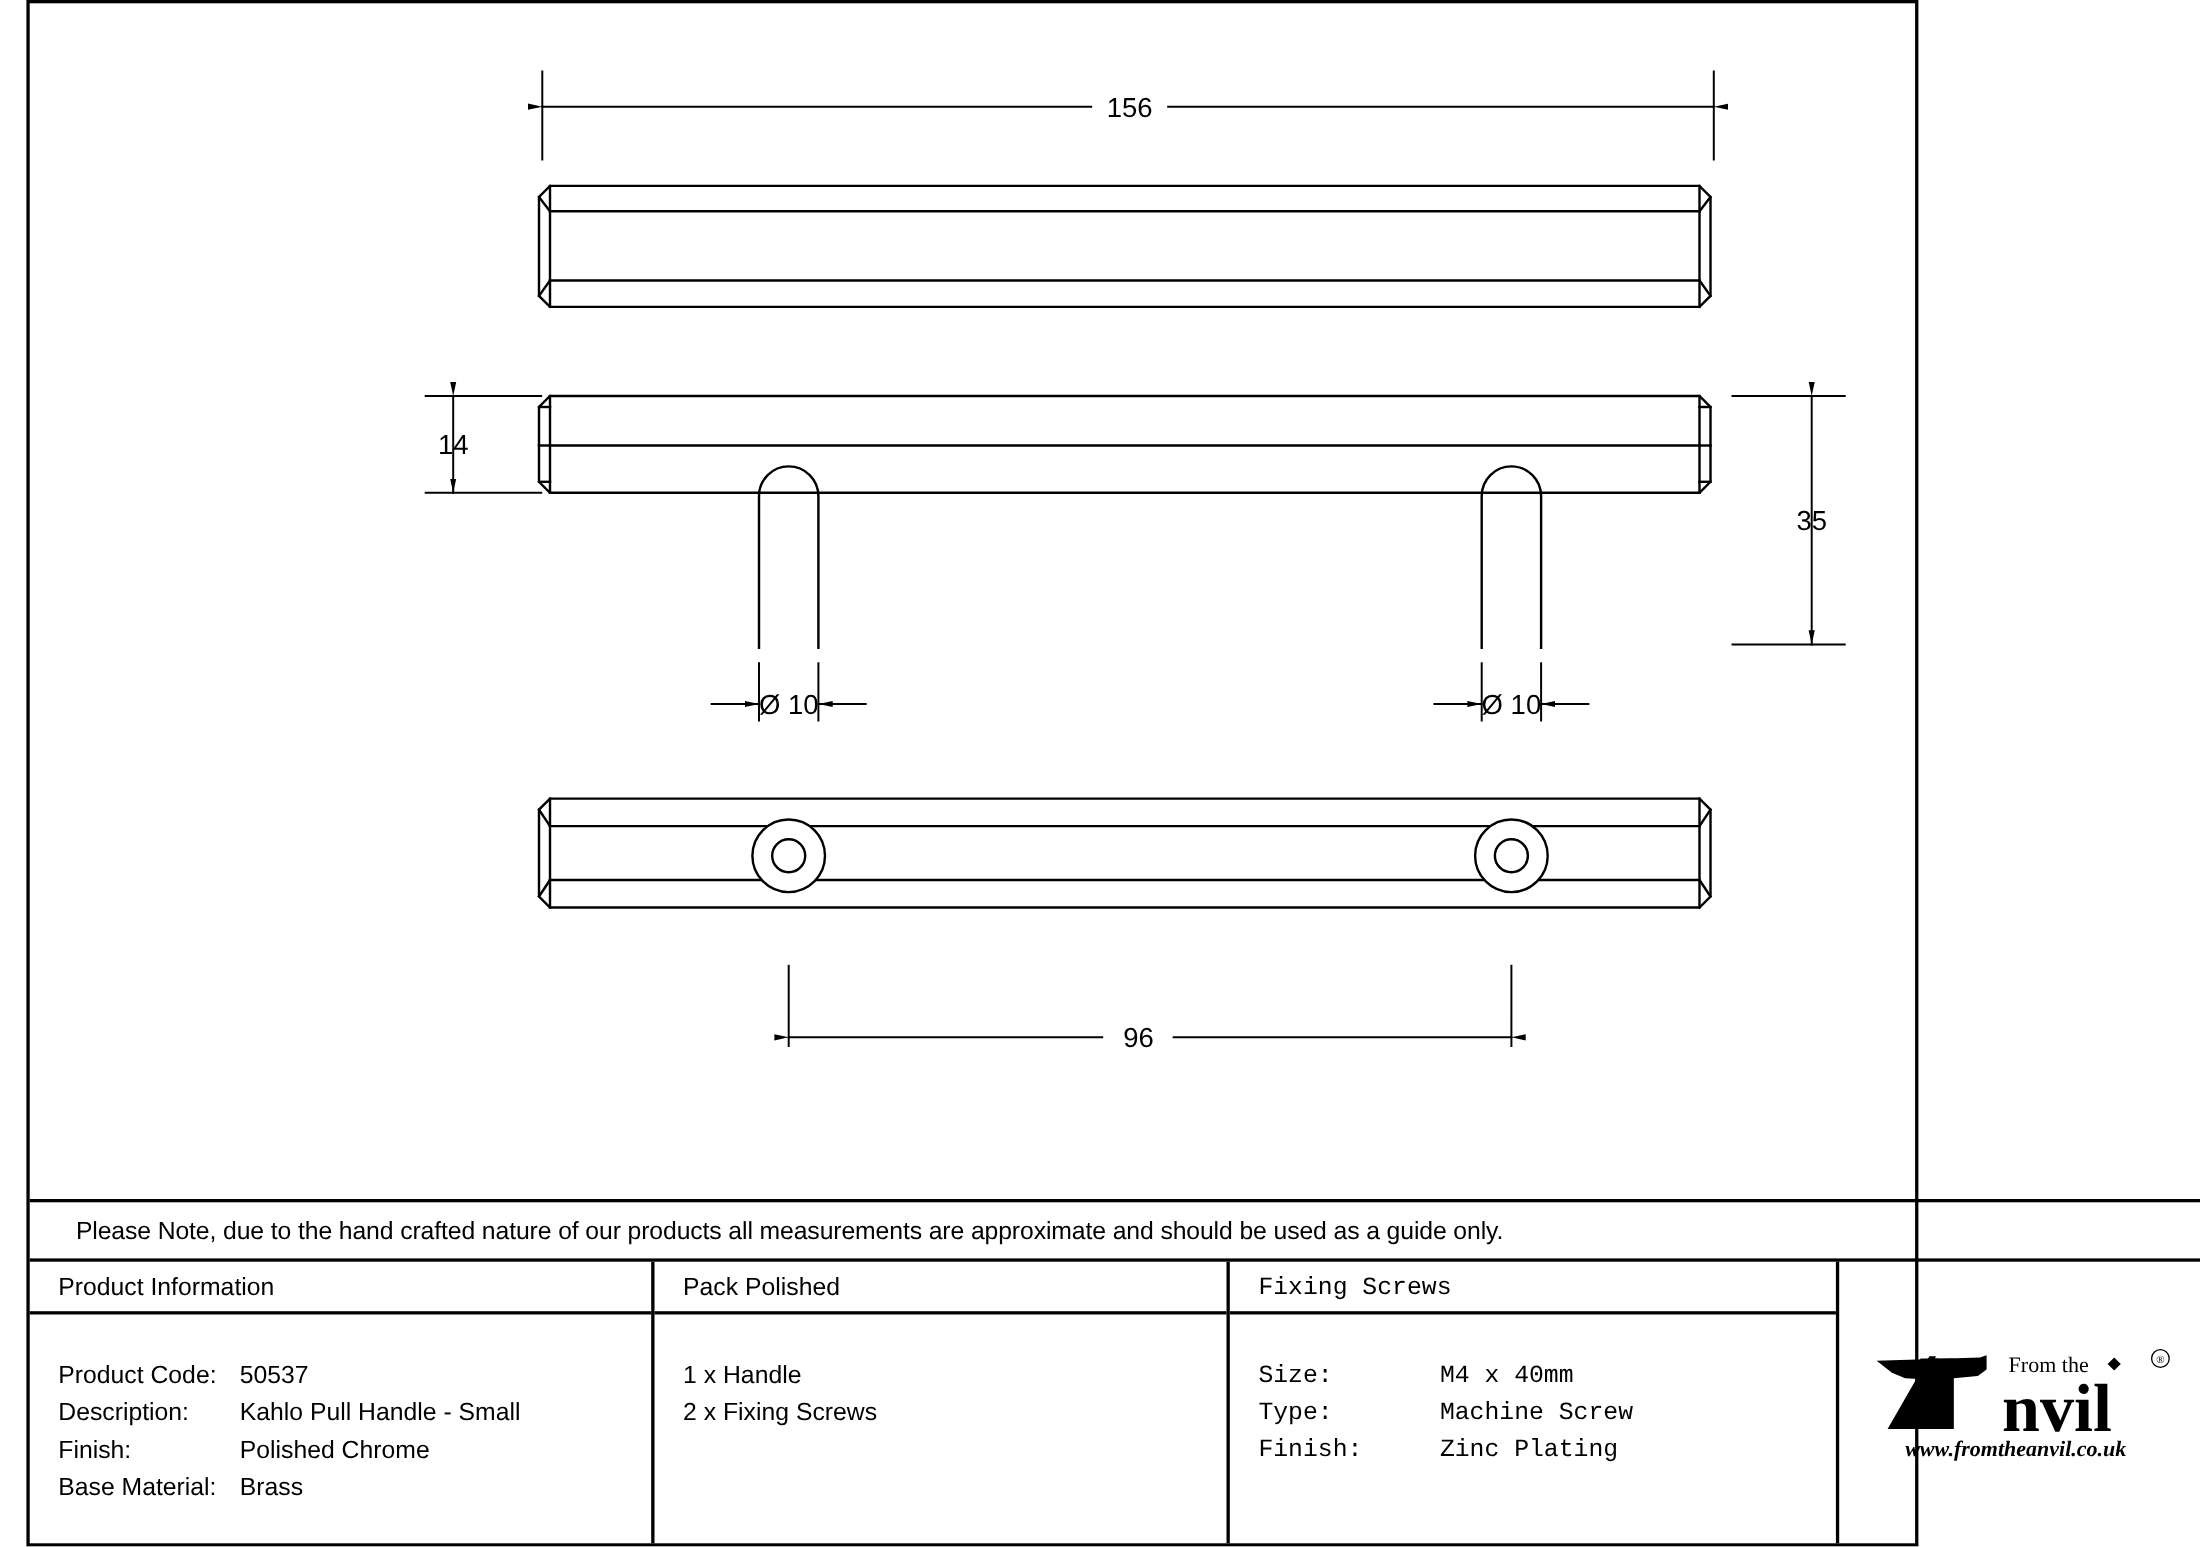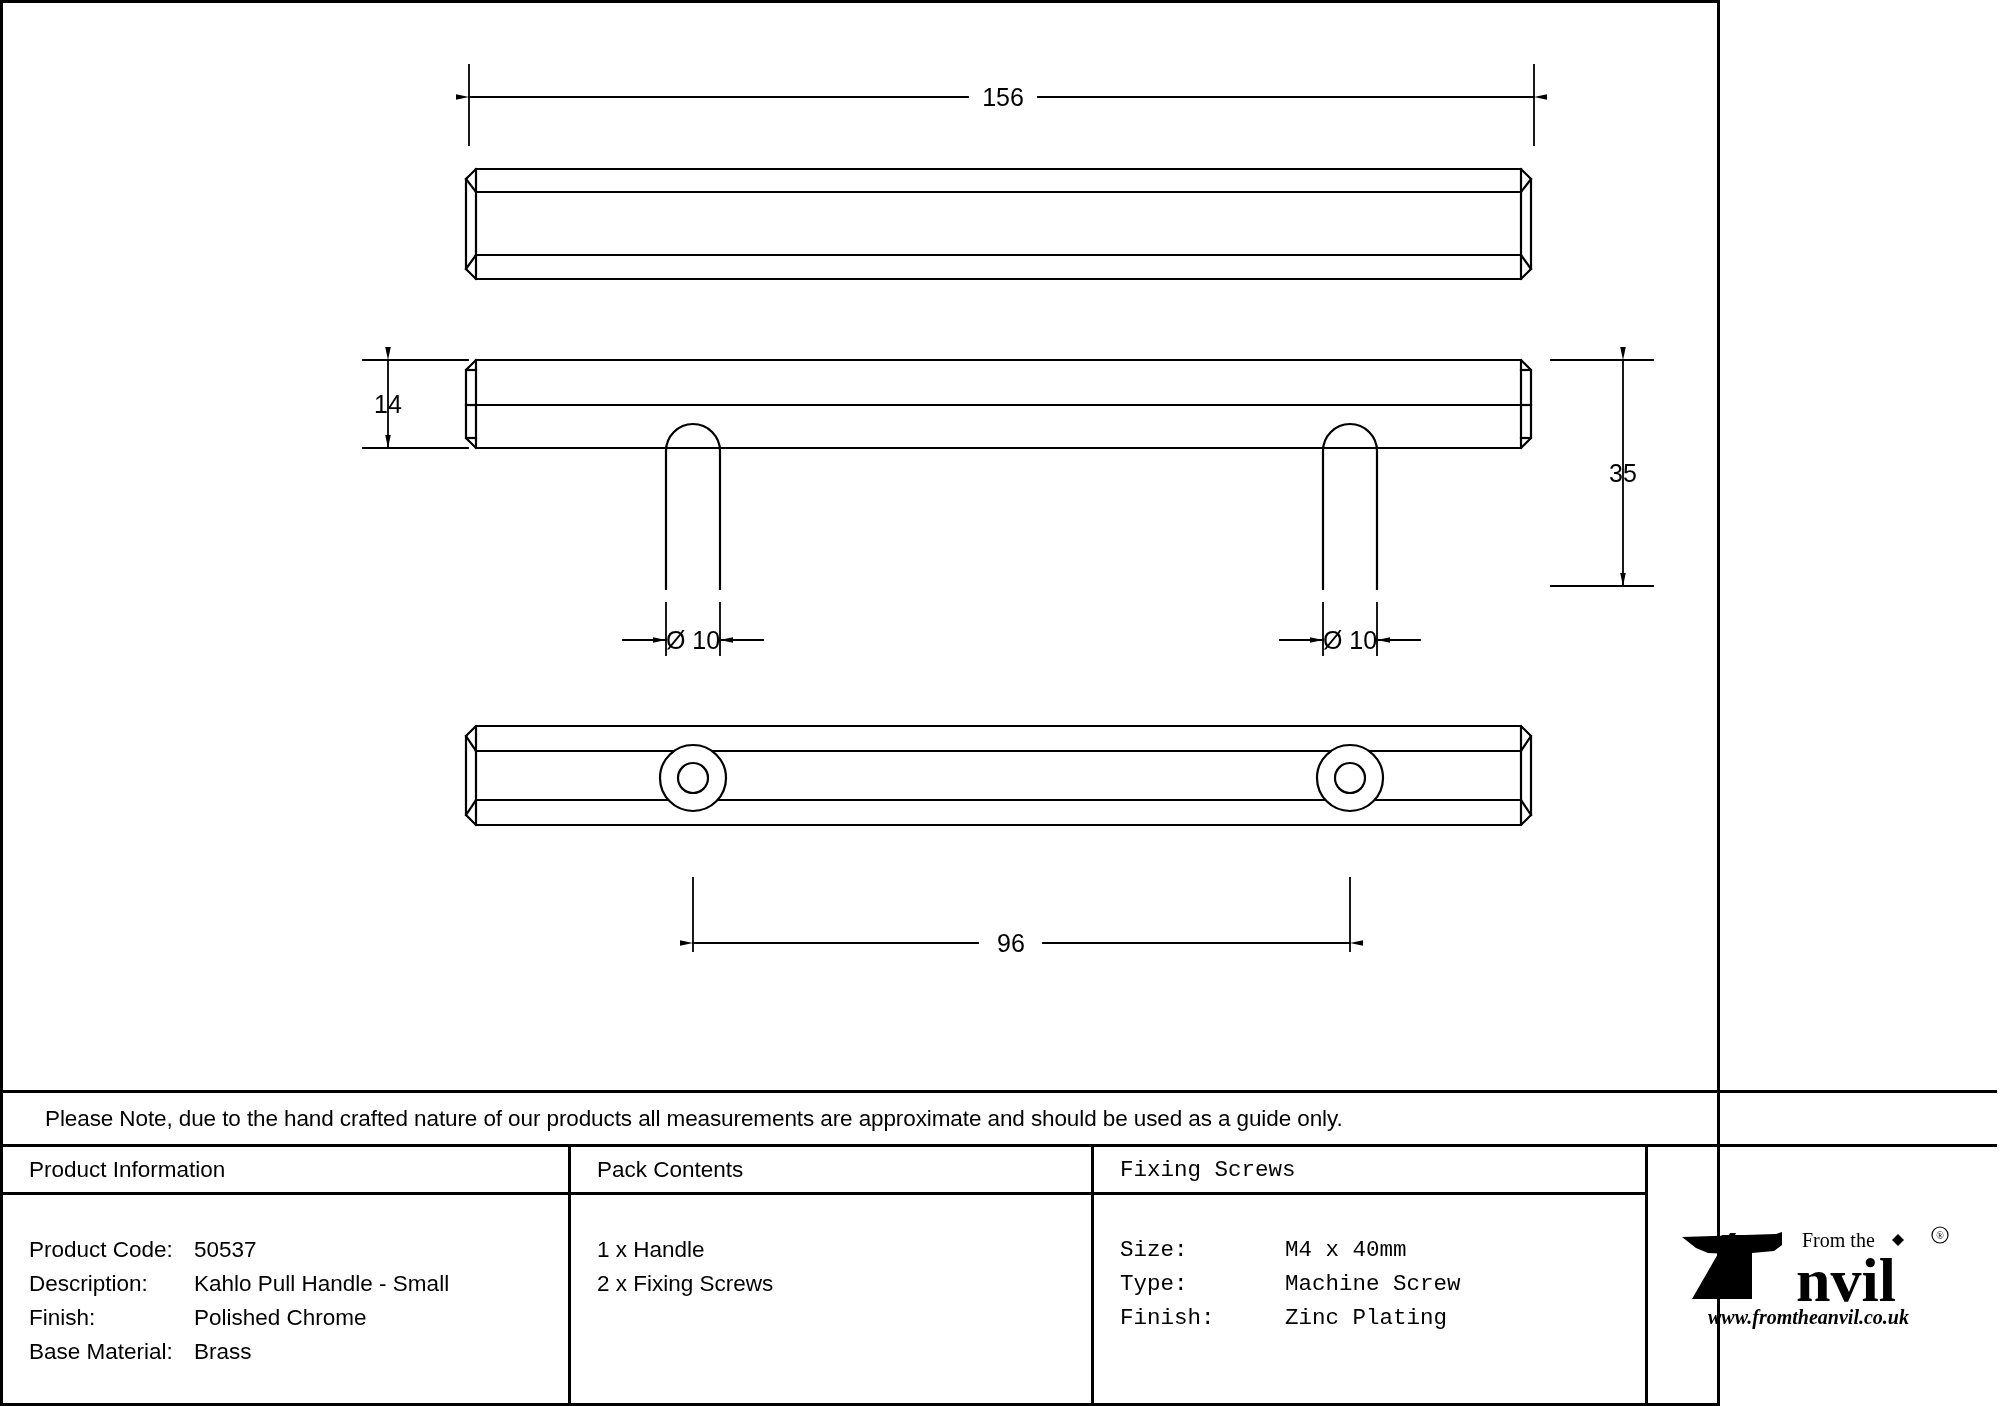--- a/index.html
+++ b/index.html
@@ -15,20 +15,21 @@
     overflow: hidden;
   }
 
   #sheet {
     position: relative;
     width: 1720px;
     height: 1406px;
     box-sizing: border-box;
     border: 3px solid #000;
     background: #fff;
+    margin-left: 24px;
   }
 
   
   #drawing-area {
     position: absolute;
     left: 0;
     top: 0;
     width: 1994px;
     height: 1090px;
   }
@@ -295,21 +296,21 @@
             <span class="v">Polished Chrome</span>
           </div>
           <div class="kv">
             <span class="k">Base Material:</span>
             <span class="v">Brass</span>
           </div>
         </div>
       </div>
 
       <div class="col pack">
-        <div class="col-header">Pack Contents</div>
+        <div class="col-header">Pack Polished</div>
         <div class="col-body">
           <div class="plain-line">1 x Handle</div>
           <div class="plain-line">2 x Fixing Screws</div>
         </div>
       </div>
 
       <div class="col screws">
         <div class="col-header">Fixing Screws</div>
         <div class="col-body">
           <div class="kv">

